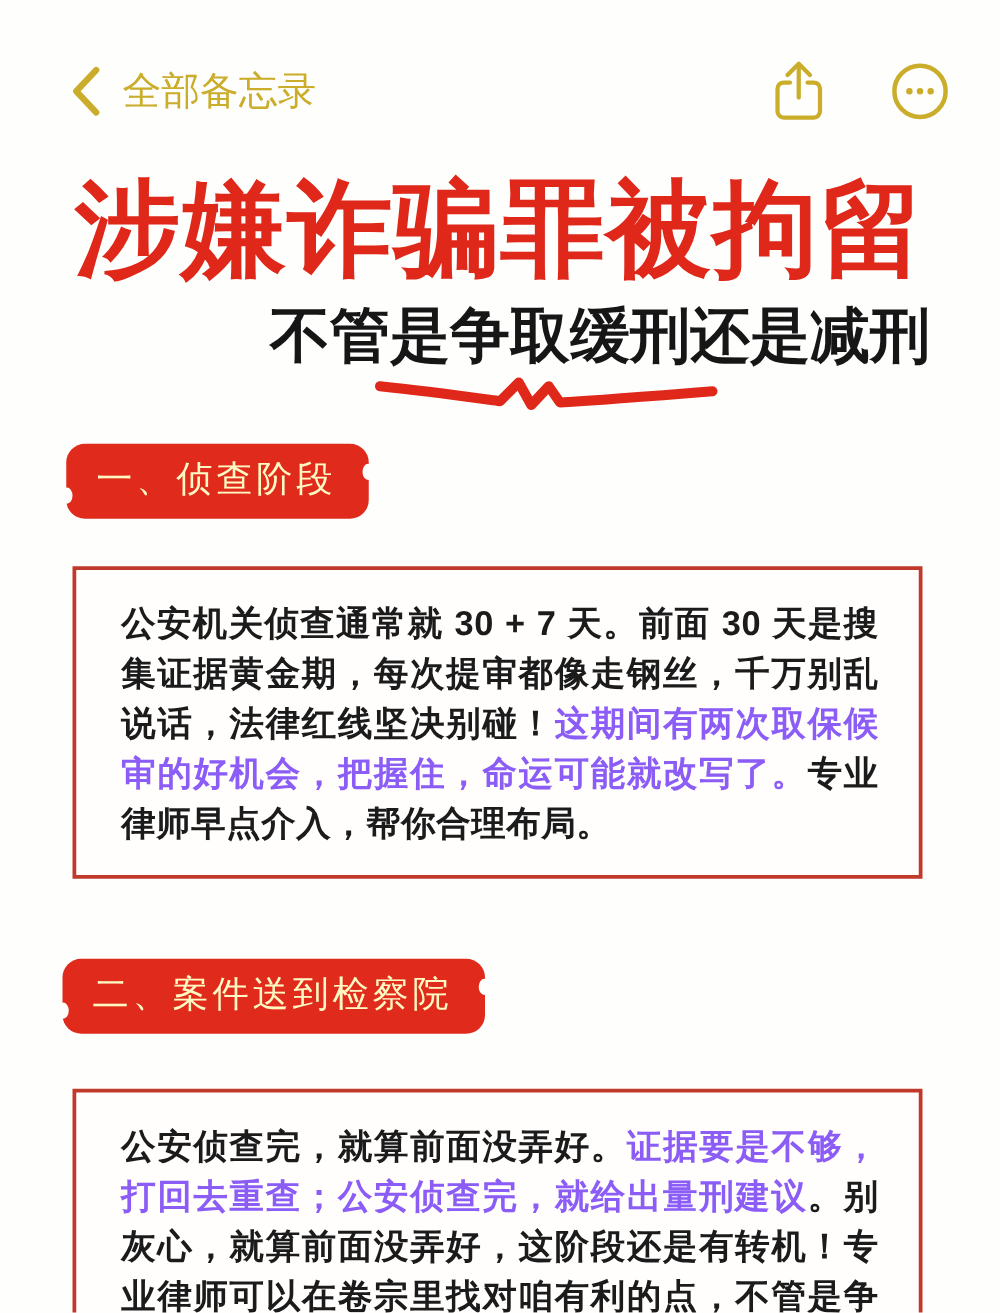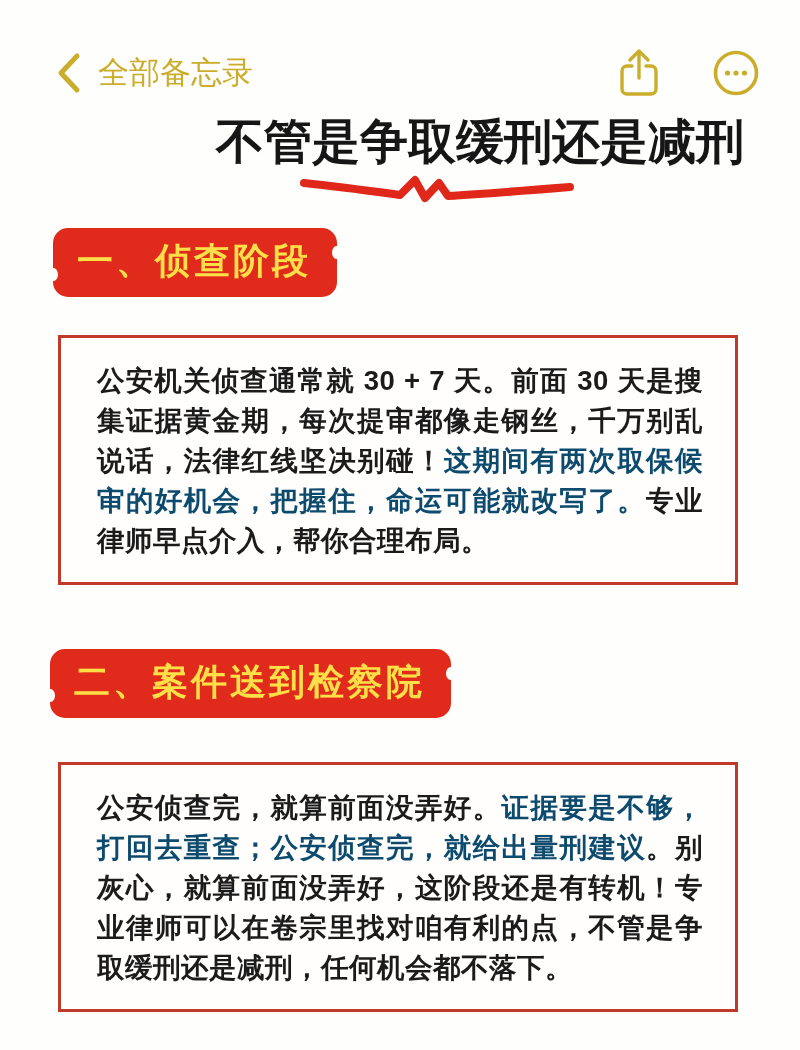--- a/index.html
+++ b/index.html
@@ -44,22 +44,22 @@
     height:76px;
   }
   .squiggle{
     position:absolute;left:298px;top:52px;
     width:280px;height:32px;pointer-events:none;
   }
 
   
   .badge{
     display:inline-block;position:relative;
-    background:#E02B1C;color:#fde047;
-    font-size:36px;font-weight:700;letter-spacing:3px;
+    background:#E02B1C;color:#fef9c3;
+    font-size:29px;font-weight:400;letter-spacing:3px;
     padding:9px 26px 11px 24px;
     border-radius:15px;
   }
   .badge::before{
     content:"";position:absolute;left:-4px;top:58%;
     width:9px;height:13px;background:#fefefd;border-radius:50%;
   }
   .badge::after{
     content:"";position:absolute;right:-4px;top:26%;
     width:9px;height:13px;background:#fefefd;border-radius:50%;
@@ -74,21 +74,21 @@
     border:3px solid #C0392B;
     background:#fffefd;
     padding:23px 32px 21px 36px;
     font-size:27.5px;line-height:40px;
     color:#1b1b1b;font-weight:600;
     letter-spacing:0.5px;
     text-align:justify;
   }
   .box-1{margin-top:38px;}
   .box-2{margin-top:44px;}
-  .note-box .red{color:#0c4a6e;font-weight:800;}
+  .note-box .red{color:#8b5cf6;font-weight:800;}
 </style>
 </head>
 <body>
 
 <div class="page">
 
   <header class="nav">
     <div class="back-btn">
       <span>
         <svg width="26" height="42" viewBox="0 0 26 42">
@@ -109,20 +109,21 @@
         <svg width="48" height="48" viewBox="0 0 48 48">
           <circle cx="24" cy="24" r="20.5" fill="none" stroke="#CBAD2C" stroke-width="3.6"></circle>
           <circle cx="15.5" cy="24" r="2.6" fill="#CBAD2C"></circle>
           <circle cx="24" cy="24" r="2.6" fill="#CBAD2C"></circle>
           <circle cx="32.5" cy="24" r="2.6" fill="#CBAD2C"></circle>
         </svg>
       </span>
     </div>
   </header>
 
+  <h1 class="note-title">涉嫌诈骗罪被拘留</h1>
 
   <div class="subtitle-row">
     <span>不管是争取缓刑还是减刑</span>
     <span class="squiggle">
       <svg width="280" height="32" viewBox="0 0 280 32">
         <path d="M6 9 C 45 13, 80 18, 102 21 L 117 6 L 127 24 L 141 9 L 150 22 C 185 20, 235 16, 272 13" fill="none" stroke="#E0281A" stroke-width="8" stroke-linecap="round" stroke-linejoin="round"></path>
       </svg>
     </span>
   </div>
 

